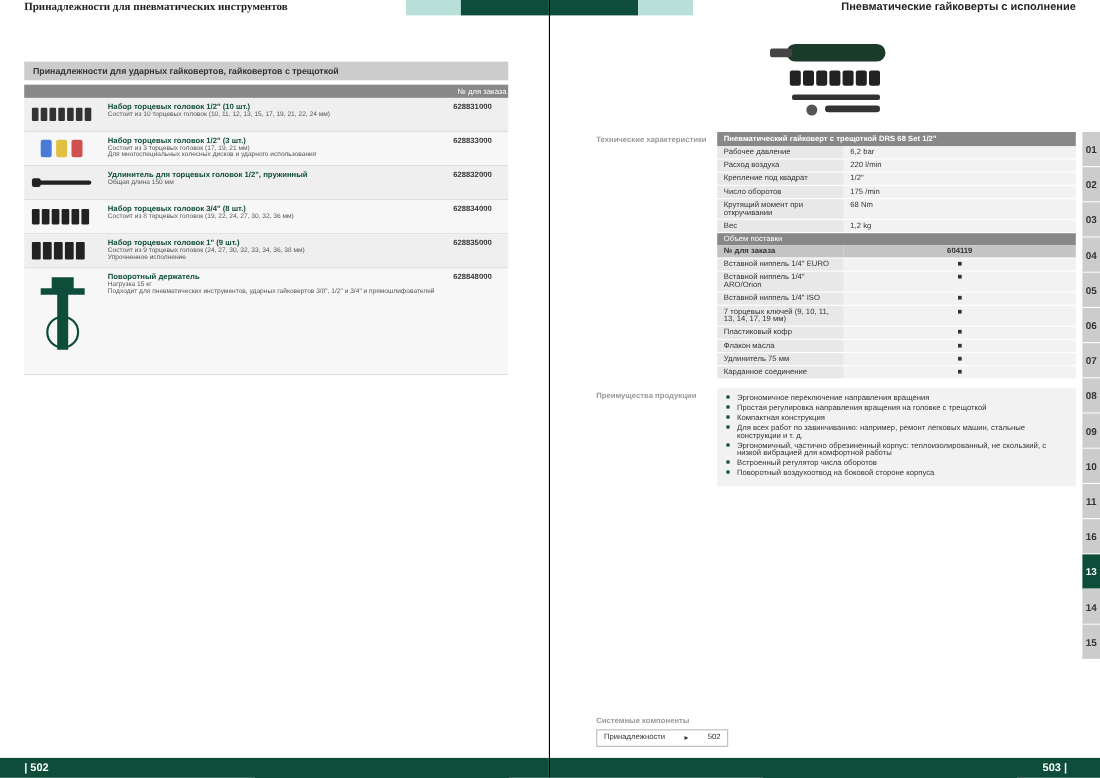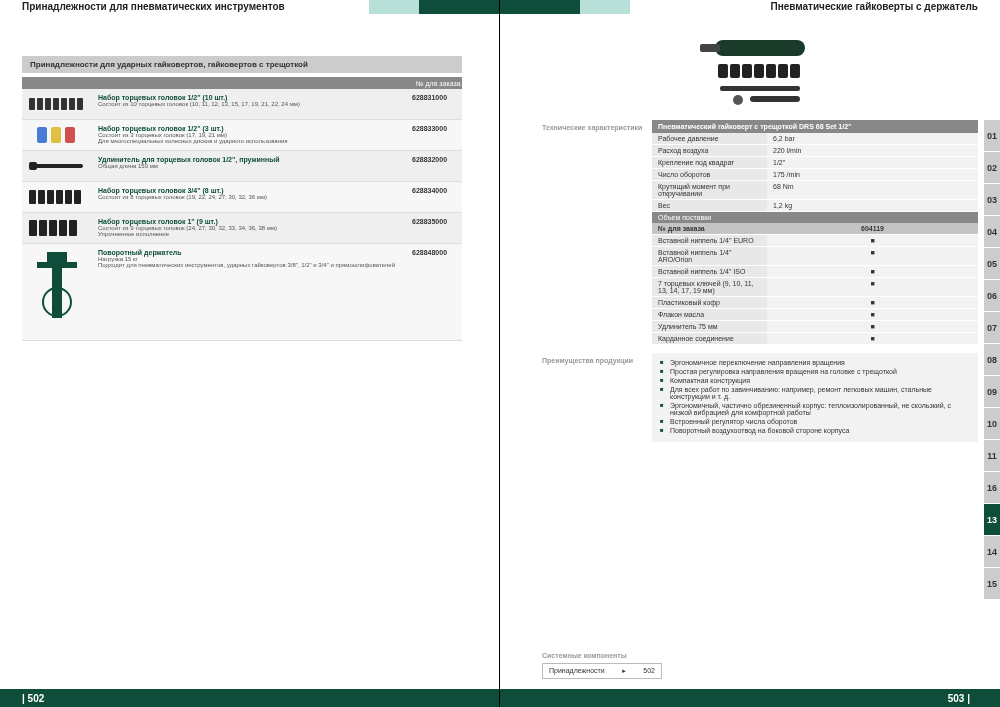--- a/index.html
+++ b/index.html
@@ -28,21 +28,21 @@
 .hdr-seg.green { background: #0d4d3a; }
 .hdr-title {
   position: absolute;
   top: 0;
   font-size: 10px;
   font-weight: bold;
   color: #222;
   line-height: 14px;
   white-space: nowrap;
 }
-.hdr-title-left { left: 22px; }
+.hdr-title-left { left: 22px; font-family: Liberation Serif, serif; }
 .hdr-title-right { right: 22px; }
 
 
 .footer {
   position: absolute;
   bottom: 0; left: 0; right: 0;
   height: 18px; background: #0d4d3a;
   display: flex; align-items: center;
   color: #fff; font-size: 10px; font-weight: bold;
 }
@@ -267,21 +267,21 @@
       <span>| 502</span>
     </div>
   </div>
 
   <div class="page page-right">
     <div class="hdr-band hdr-right-band">
       <div class="hdr-seg green" style="width:80px;"></div>
       <div class="hdr-seg teal" style="width:50px;"></div>
       <div class="hdr-seg white" style="width:370px;"></div>
     </div>
-    <div class="hdr-title hdr-title-right">Пневматические гайковерты с держатель</div>
+    <div class="hdr-title hdr-title-right">Пневматические гайковерты с исполнение</div>
 
     <div class="right-content">
       <div class="hero">
         <svg class="hero-svg" viewBox="0 0 140 80">
           <rect x="25" y="10" width="90" height="16" rx="8" fill="#1a3a2a"></rect>
           <rect x="10" y="14" width="20" height="8" rx="2" fill="#444"></rect>
           <g fill="#222">
             <rect x="28" y="34" width="10" height="14" rx="2"></rect>
             <rect x="40" y="34" width="10" height="14" rx="2"></rect>
             <rect x="52" y="34" width="10" height="14" rx="2"></rect>

